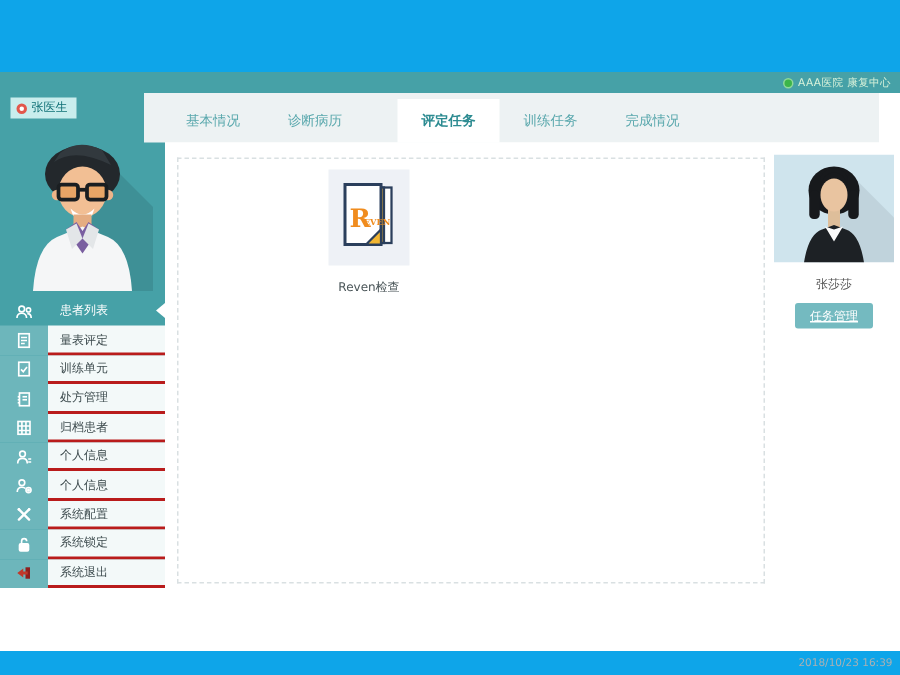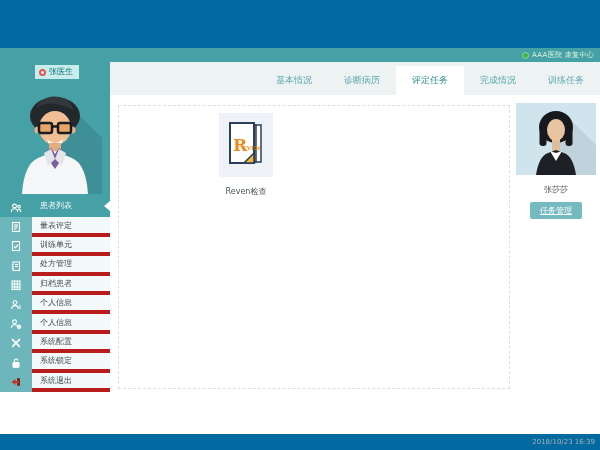--- a/index.html
+++ b/index.html
@@ -1,49 +1,49 @@
 <!DOCTYPE html>
 <html><head>
 <meta charset="utf-8">
 <style>
   * { margin:0; padding:0; box-sizing:border-box; }
   html,body { width:600px; height:450px; background:#fff; }
   body { font-family:"DejaVu Sans", sans-serif; }
-  .page { position:relative; width:600px; height:450px; background:#0369a1; overflow:hidden;padding-left:27px; }
+  .page { position:relative; width:600px; height:450px; background:#0ea5e9; overflow:hidden;padding-left:27px; }
   .app { position:absolute; left:0; top:48px; width:600px; height:386px; background:#fff; }
 
   
   .topbar { position:absolute; left:0; top:0; width:600px; height:14px; background:#46a1a7; }
   .brand { position:absolute; right:6px; top:2px; height:10px; display:flex; align-items:center; gap:3px; }
   .brand-dot { width:7px; height:7px; border-radius:50%; background:#3cb54a; border:1px solid #8fd99a; }
   .brand-text { font-size:7px; color:#d9f2da; letter-spacing:0.3px; }
 
   
   .sidebar { position:absolute; left:0; top:0; width:110px; height:344px; background:#46a1a7; }
   .doc-badge { position:absolute; left:7px; top:17px; background:#c9eded; color:#0f7076;
-               font-size:8px; line-height:1; padding:3px 6px 3px 4px; display:flex; align-items:flex-end; gap:3px;margin-left:28px; }
+               font-size:8px; line-height:1; padding:3px 6px 3px 4px; display:flex; align-items:flex-end; gap:3px; }
   .badge-gear { width:7px; height:7px; border-radius:50%; border:2px solid #e2574c; background:#fff; }
   .doc-avatar { position:absolute; left:8px; top:38px; width:94px; height:108px; }
 
   .menu { position:absolute; left:0; top:150px; width:110px; }
   .menu-row { height:19.4px; display:flex; align-items:stretch; cursor:pointer; }
   .menu-ico { width:32px; background:#6db6bb; display:flex; align-items:center; justify-content:center; flex:0 0 32px; }
-  .menu-label { flex:1; background:#f3f9f9; border-bottom:4px solid #b91c1c; font-size:8px; color:#3c4a4d;
+  .menu-label { flex:1; background:#f3f9f9; border-bottom:2px solid #b91c1c; font-size:8px; color:#3c4a4d;
                 display:flex; align-items:center; padding-left:8px; position:relative; }
   .menu-row.selected .menu-ico { background:#46a1a7; }
   .menu-row.selected .menu-label { background:#46a1a7; color:#fff; border-bottom-color:transparent; }
   .menu-row.selected .menu-label::after { content:""; position:absolute; right:0; top:50%; transform:translateY(-50%);
                 border-top:5px solid transparent; border-bottom:5px solid transparent; border-right:6px solid #fff; }
 
   
-  .tabbar { position:absolute; left:110px; top:14px; width:490px; height:33px; background:#edf2f3;
-            display:flex; padding-left:12px;justify-content:flex-end; }
+  .tabbar { position:absolute; left:96px; top:14px; width:490px; height:33px; background:#edf2f3;
+            display:flex; padding-left:12px; }
   .tab { height:29px; margin-top:4px; padding:0 16px; display:flex; align-items:center;
          font-size:9px; color:#58a7ac; cursor:pointer; }
-  .tab.active { background:#fff; color:#2c8b91; font-weight:normal; }
+  .tab.active { background:#fff; color:#2c8b91; font-weight:bold;margin-left:21px; }
 
   
   .content { position:absolute; left:110px; top:47px; width:490px; height:339px; background:#fff; }
   .panel { position:absolute; left:8px; top:10px; width:392px; height:284px; background:#fff;
            border:1px dashed #d9e0e2; }
   .tile-wrap { position:absolute; top:7px; width:70px; display:flex; flex-direction:column; align-items:center; cursor:pointer; }
   .tile-wrap.t1 { left:2px; } .tile-wrap.t2 { left:92px; }
   .tile { width:54px; height:64px; background:#eef1f6; display:flex; align-items:center; justify-content:center; }
   .tile-label { margin-top:9px; font-size:8px; color:#4a5558; }
 
@@ -221,24 +221,24 @@
       <div class="tab">
           <span>基本情况</span>
         </div>
       <div class="tab">
           <span>诊断病历</span>
         </div>
       <div class="tab active">
           <span>评定任务</span>
         </div>
       <div class="tab">
+          <span>训练任务</span>
+        </div>
+      <div class="tab">
           <span>完成情况</span>
-        </div>
-      <div class="tab">
-          <span>训练任务</span>
         </div>
     </div>
 
     <div class="content">
       <div class="panel">
 
 
         <div class="tile-wrap t2">
           <div class="tile">
             <svg width="40" height="48" viewBox="0 0 40 48">

